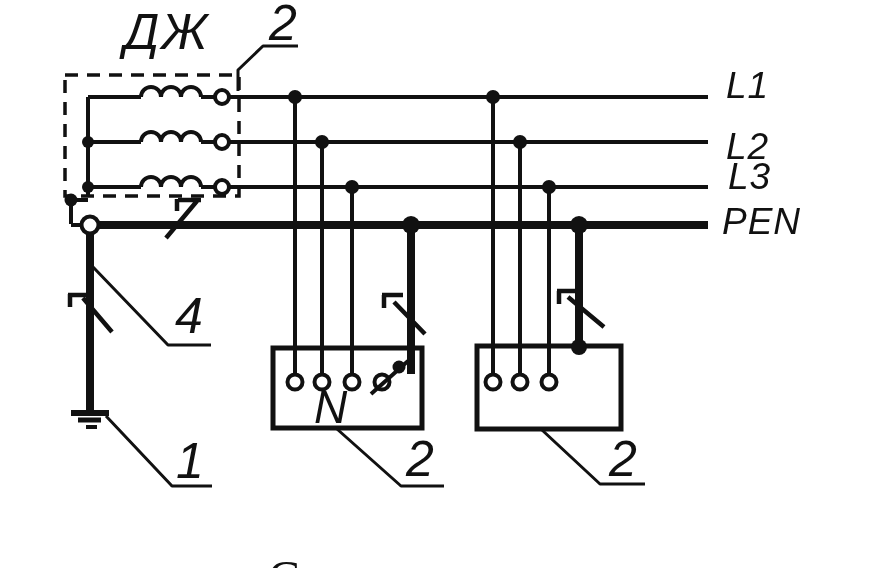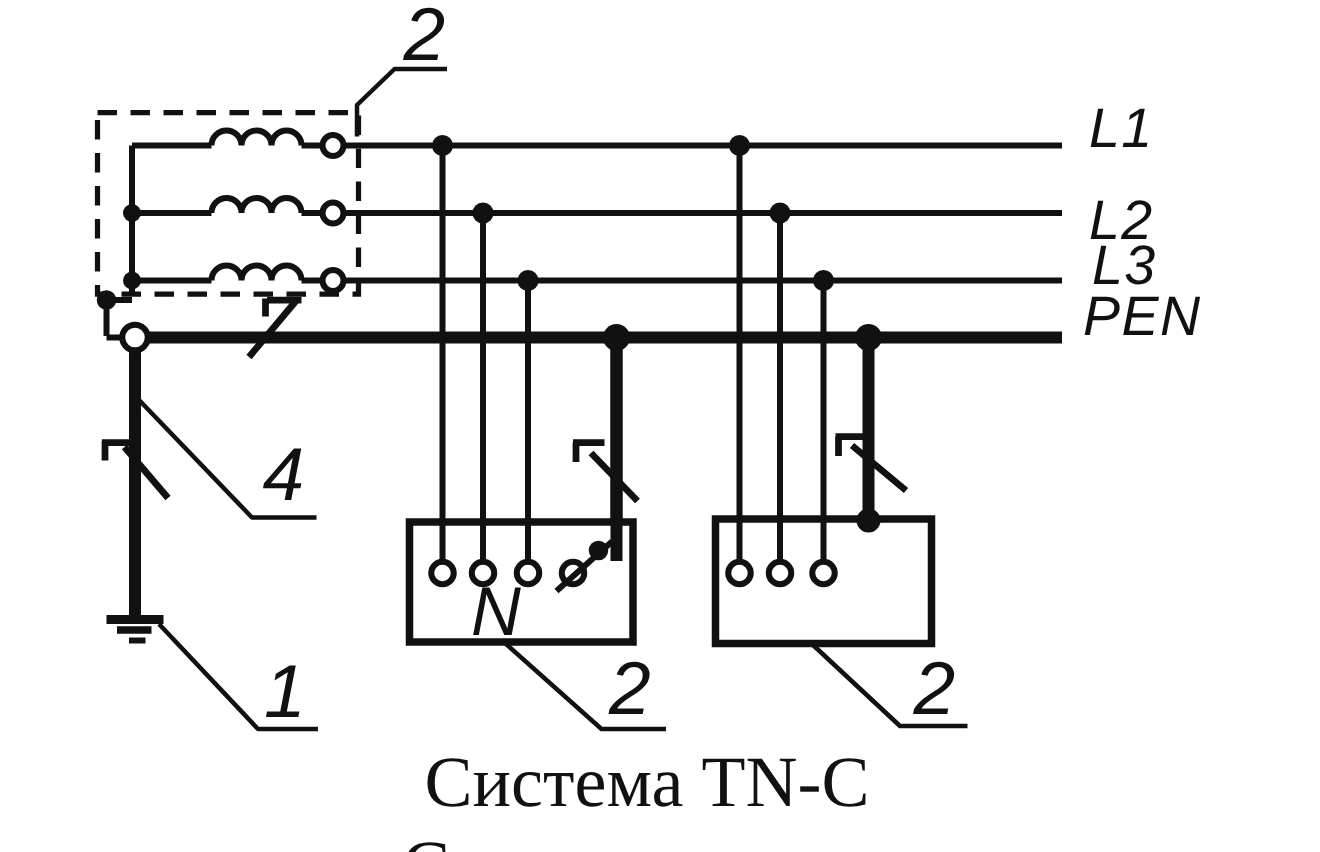--- a/index.html
+++ b/index.html
@@ -129,25 +129,25 @@
       <g stroke-width="3" stroke-linejoin="round">
         <path d="M238 91 V70 L263 46 H298"></path>
         <path d="M93 267 L168 345 H211"></path>
         <path d="M106 416 L172 486 H212"></path>
         <path d="M337 429 L401 486 H444"></path>
         <path d="M542 430 L600 484 H645"></path>
       </g>
     </g>
   </svg>
 
+  <div class="lbl big" style="left:124px; top:7px; letter-spacing:2px;">ДЖ</div>
   <div class="lbl big" style="left:269px; top:-2px;">2</div>
   <div class="lbl phase" style="left:726px; top:67px;">L1</div>
   <div class="lbl phase" style="left:726px; top:112px;margin-top:16px;">L2</div>
   <div class="lbl phase" style="left:728px; top:158px;font-style:italic;">L3</div>
-  <div class="lbl phase" style="left:722px; top:192px;">PEN</div>
+  <div class="lbl phase" style="left:722px; top:203px;">PEN</div>
   <div class="lbl big" style="left:175px; top:291px;">4</div>
   <div class="lbl big" style="left:176px; top:436px;">1</div>
   <div class="lbl nterm" style="left:314px; top:384px;">N</div>
   <div class="lbl big" style="left:406px; top:434px;">2</div>
   <div class="lbl big" style="left:609px; top:434px;">2</div>
-  <div class="caption" style="left:283px; top:498px; font-size:48px;">Система TN-C</div>
   <div class="caption" style="left:268px; top:554px; font-size:48px;">С</div>
 </div>
 
 </body></html>

